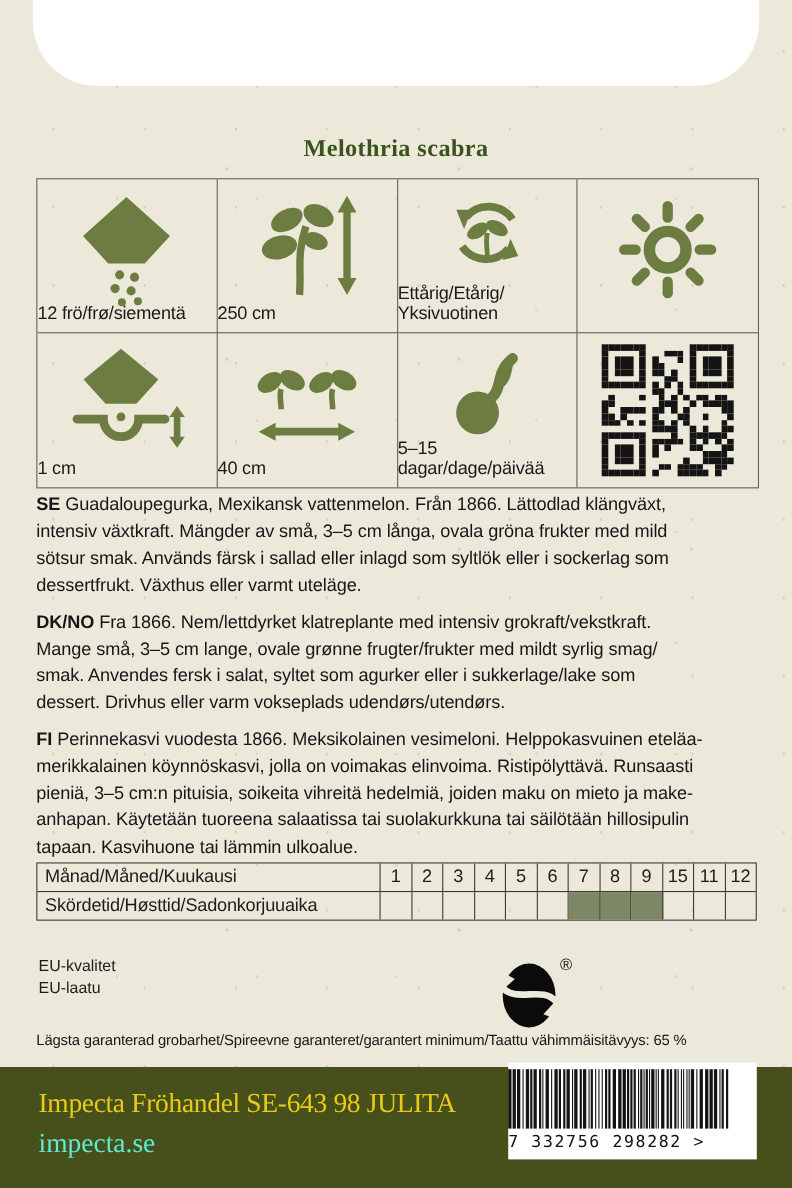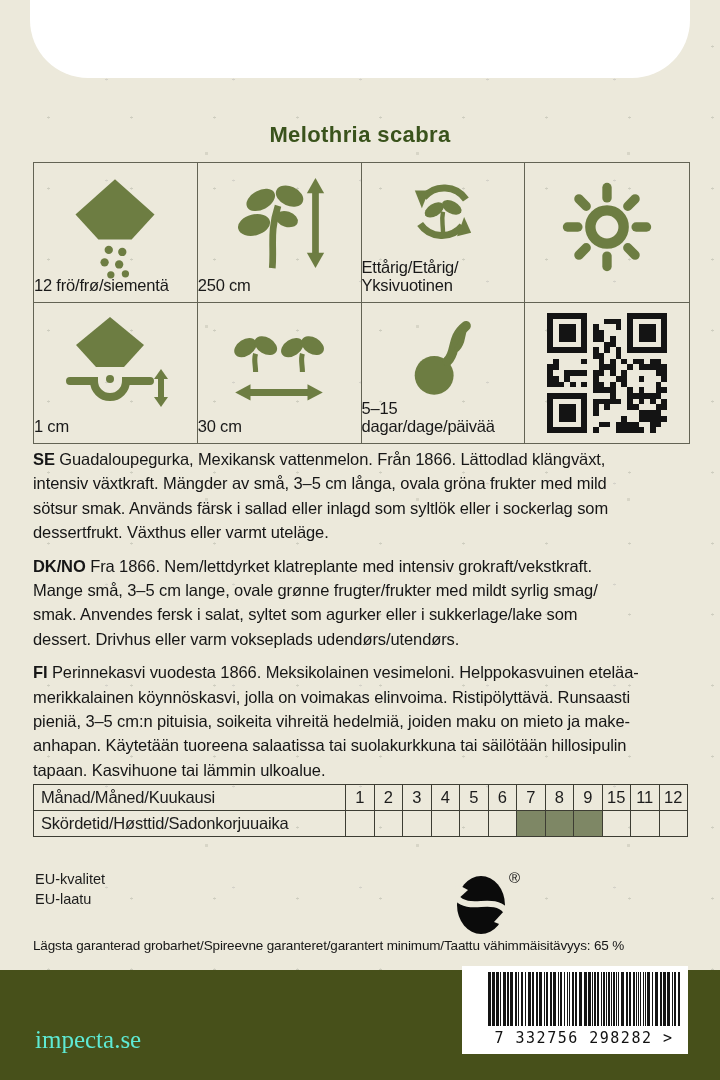--- a/index.html
+++ b/index.html
@@ -8,21 +8,21 @@
     background-color:#ece9db;
     background-image:
       radial-gradient(rgba(100,105,90,.22) 1px, transparent 1.4px),
       radial-gradient(rgba(70,75,95,.15) 1px, transparent 1.4px),
       radial-gradient(rgba(125,125,110,.18) 1.6px, transparent 2px);
     background-size:83px 71px,127px 101px,211px 173px;
     background-position:7px 11px,43px 29px,101px 67px;}
   .hang-cutout{position:absolute;left:30px;right:30px;top:-62px;height:140px;
     background:#fff;border-radius:0 0 58px 58px;}
   .title{position:absolute;top:122px;left:0;width:100%;margin:0;text-align:center;
-    font-family:Liberation Sans, sans-serif;font-weight:bold;font-size:22px;
+    font-family:Liberation Serif, serif;font-weight:bold;font-size:22px;
     color:#3a531c;letter-spacing:.4px;}
   
   .icon-grid{position:absolute;left:33px;top:162px;width:655px;height:280px;
     display:grid;grid-template-columns:repeat(4,1fr);grid-template-rows:1fr 1fr;
     border:1px solid #636354;}
   .cell{position:relative;border-right:1px solid #636354;border-bottom:1px solid #636354;
     display:flex;flex-direction:column;align-items:center;}
   .cell:nth-child(4n){border-right:none}
   .cell:nth-child(n+5){border-bottom:none}
   .icon{margin-top:12px;}
@@ -50,21 +50,21 @@
   .eu{position:absolute;left:35px;top:869px;font-size:14.5px;line-height:20px;}
   .greendot{position:absolute;left:455px;top:873px;}
   .reg{font-size:15px;vertical-align:top;position:relative;top:-4px;left:2px;color:#111;}
   .guarantee{position:absolute;left:33px;top:938px;font-size:13.5px;letter-spacing:-.15px;white-space:nowrap;color:#161616;}
   .footer-band{position:absolute;left:0;bottom:0;width:720px;height:110px;background:#47501a;}
   .address{position:absolute;left:35px;top:20px;font-family:"Liberation Serif",serif;
     font-size:25px;letter-spacing:-.3px;color:#e9cb16;}
   .website{position:absolute;left:35px;top:56px;font-family:"Liberation Serif",serif;
     font-size:25px;color:#5eead4;}
   .barcode-box{position:absolute;left:462px;top:966px;width:226px;height:88px;background:#fff;
-    z-index:2;box-sizing:border-box;padding:6px 8px 0 26px;text-align:center;}
+    z-index:2;box-sizing:border-box;padding:6px 8px 0 0;}
   .bars{height:54px;display:flex;}
   .bar{background:#141414;}
   .gap{background:transparent;}
   .barcode-digits{font-family:"DejaVu Sans Mono",monospace;font-size:15px;letter-spacing:1.5px;
     color:#111;margin-top:3px;white-space:nowrap;}
 </style>
 </head>
 <body>
 
 <div class="packet">
@@ -147,21 +147,21 @@
         <path class="st" d="M32 50 C 32 42 30 38 32 32" stroke-width="5"></path>
         <ellipse cx="22" cy="26" rx="12" ry="8" transform="rotate(-33 22 26)"></ellipse>
         <ellipse cx="42" cy="24" rx="12" ry="8" transform="rotate(30 42 24)"></ellipse>
         <path class="st" d="M78 50 C 78 42 76 38 78 32" stroke-width="5"></path>
         <ellipse cx="68" cy="26" rx="12" ry="8" transform="rotate(-33 68 26)"></ellipse>
         <ellipse cx="88" cy="24" rx="12" ry="8" transform="rotate(30 88 24)"></ellipse>
         <line class="st" x1="24" y1="70" x2="86" y2="70" stroke-width="7" stroke-linecap="round"></line>
         <polygon points="12,70 27,62 27,78"></polygon>
         <polygon points="98,70 83,62 83,78"></polygon>
       </svg>
-      <div class="cell-label">30 cm</div>
+      <div class="cell-label">40 cm</div>
     </div>
 
     <div class="cell">
       <svg class="icon" width="90" height="84" viewBox="0 0 100 95" style="margin-top:14px">
         <circle cx="40" cy="66" r="22"></circle>
         <path class="st" d="M55 50 C 66 40 58 24 76 10" stroke-width="11" stroke-linecap="round"></path>
         <path class="st" d="M76 10 C 70 22 74 28 66 36" stroke-width="6" stroke-linecap="round"></path>
       </svg>
       <div class="cell-label">5–15
 dagar/dage/päivää</div>
@@ -678,20 +678,21 @@
       <ellipse cx="26" cy="32" rx="24" ry="29" fill="#0b0b0b"></ellipse>
       <path d="M1 24 C 14 40 38 22 51 38" stroke="#ece9db" stroke-width="6" fill="none"></path>
       <polygon points="0,10 13,17 2,27" fill="#ece9db"></polygon>
       <polygon points="52,54 39,49 50,37" fill="#ece9db"></polygon>
     </svg><span class="reg">®</span>
   </div>
 
   <div class="guarantee">Lägsta garanterad grobarhet/Spireevne garanteret/garantert minimum/Taattu vähimmäisitävyys: 65 %</div>
 
   <div class="footer-band">
+    <div class="address">Impecta Fröhandel SE-643 98 JULITA</div>
     <div class="website">impecta.se</div>
   </div>
 
   <div class="barcode-box">
     <div class="bars" id="barcode-bars">
         <div class="bar" style="width: 3px;"></div>
         <div class="gap" style="width: 1px;"></div>
         <div class="bar" style="width: 3px;"></div>
         <div class="gap" style="width: 1px;"></div>
         <div class="bar" style="width: 3px;"></div>

